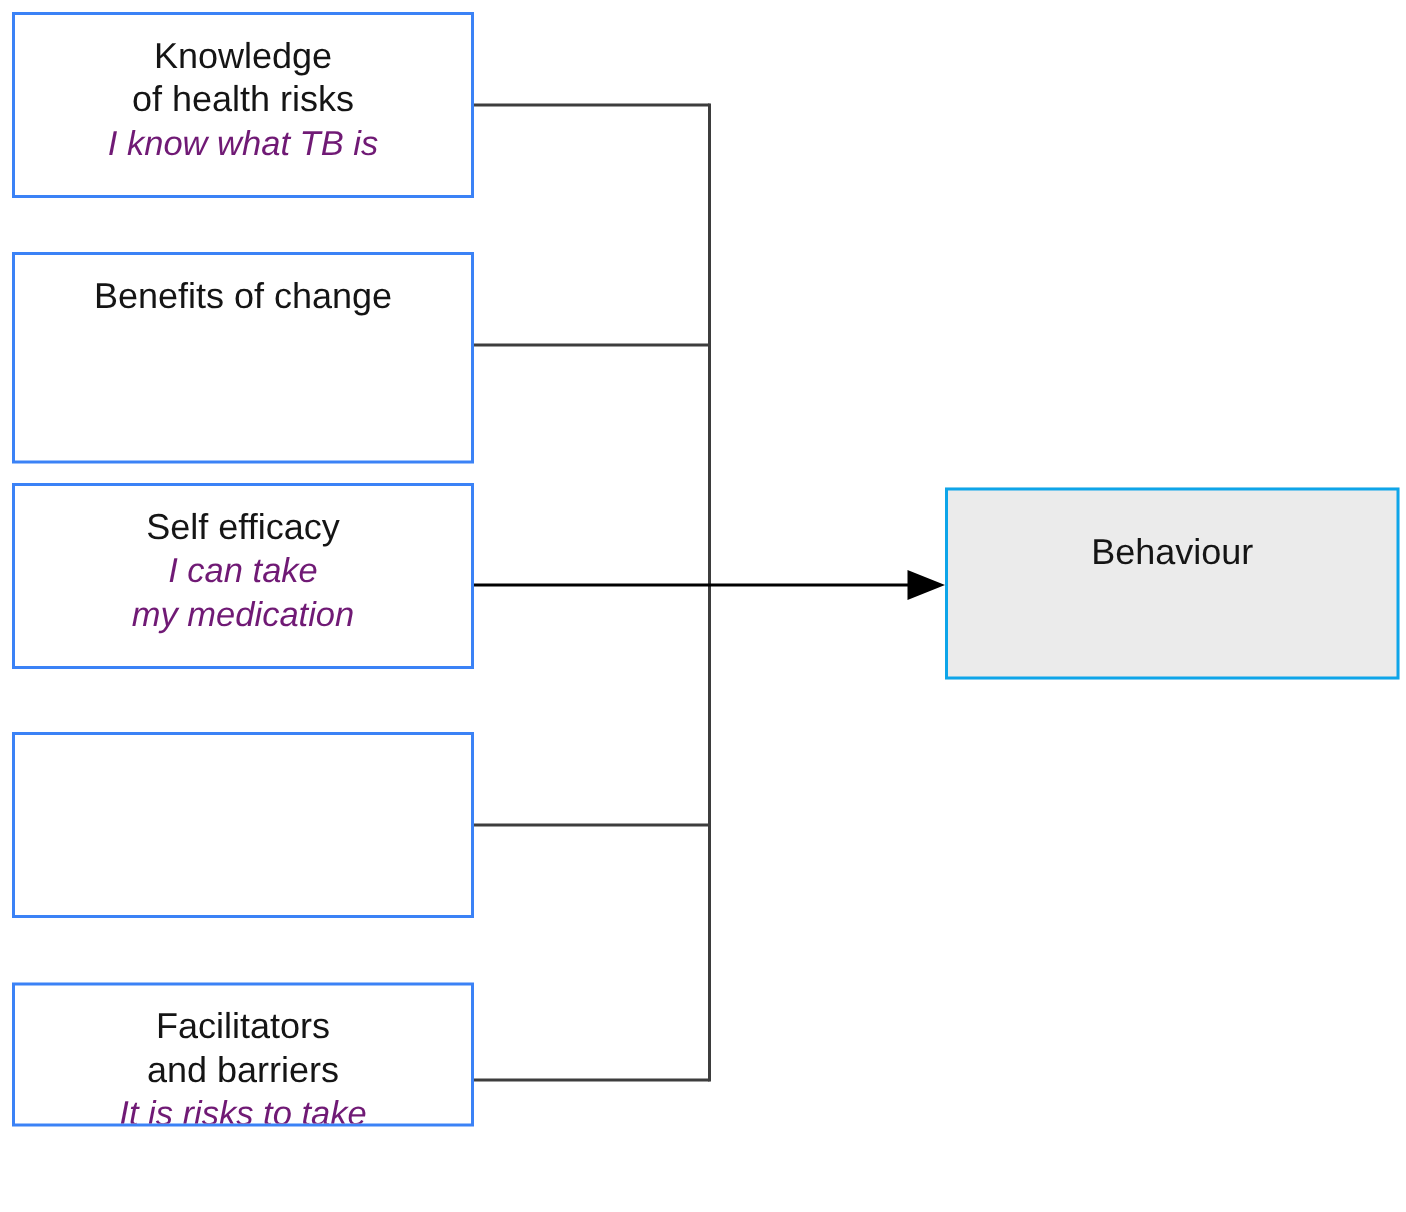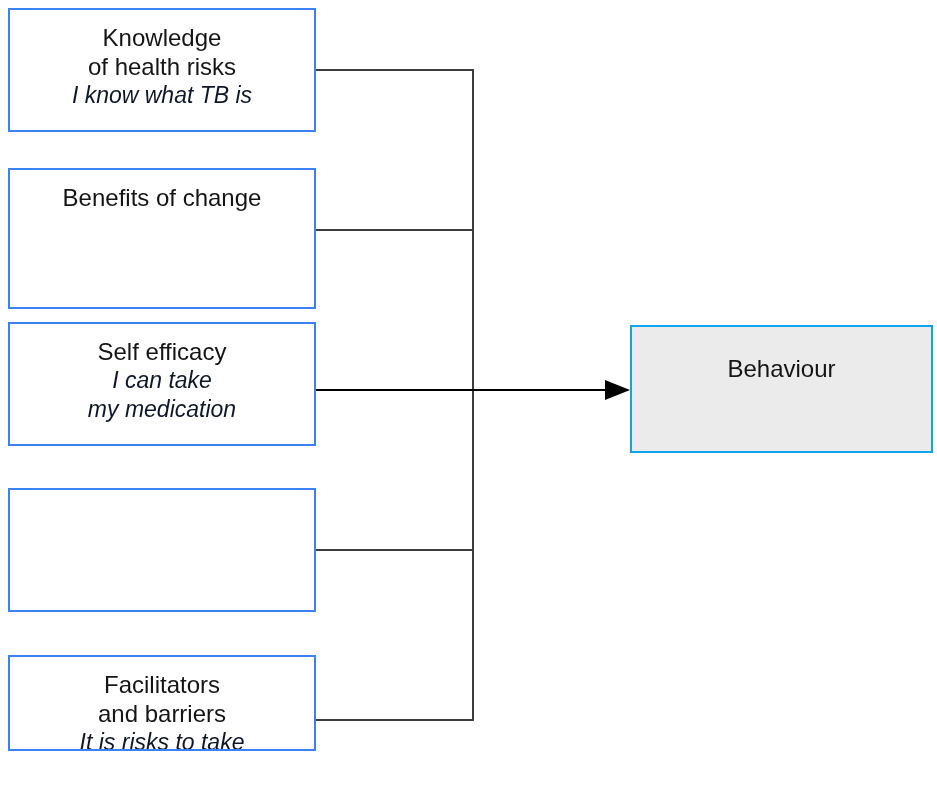--- a/index.html
+++ b/index.html
@@ -32,21 +32,21 @@
     font-size: 24px;
     line-height: 29px;
     white-space: pre-line;
     color: #151515;
   }
   .factor-example {
     font-size: 23px;
     line-height: 29px;
     font-style: italic;
     white-space: pre-line;
-    color: #0f172a;
+    color: #701a75;
   }
   .outcome-box {
     position: absolute;
     left: 630px;
     top: 325px;
     width: 303px;
     height: 128px;
     box-sizing: border-box;
     border: 2px solid #0ea5e9;
     background: #ebebeb;

